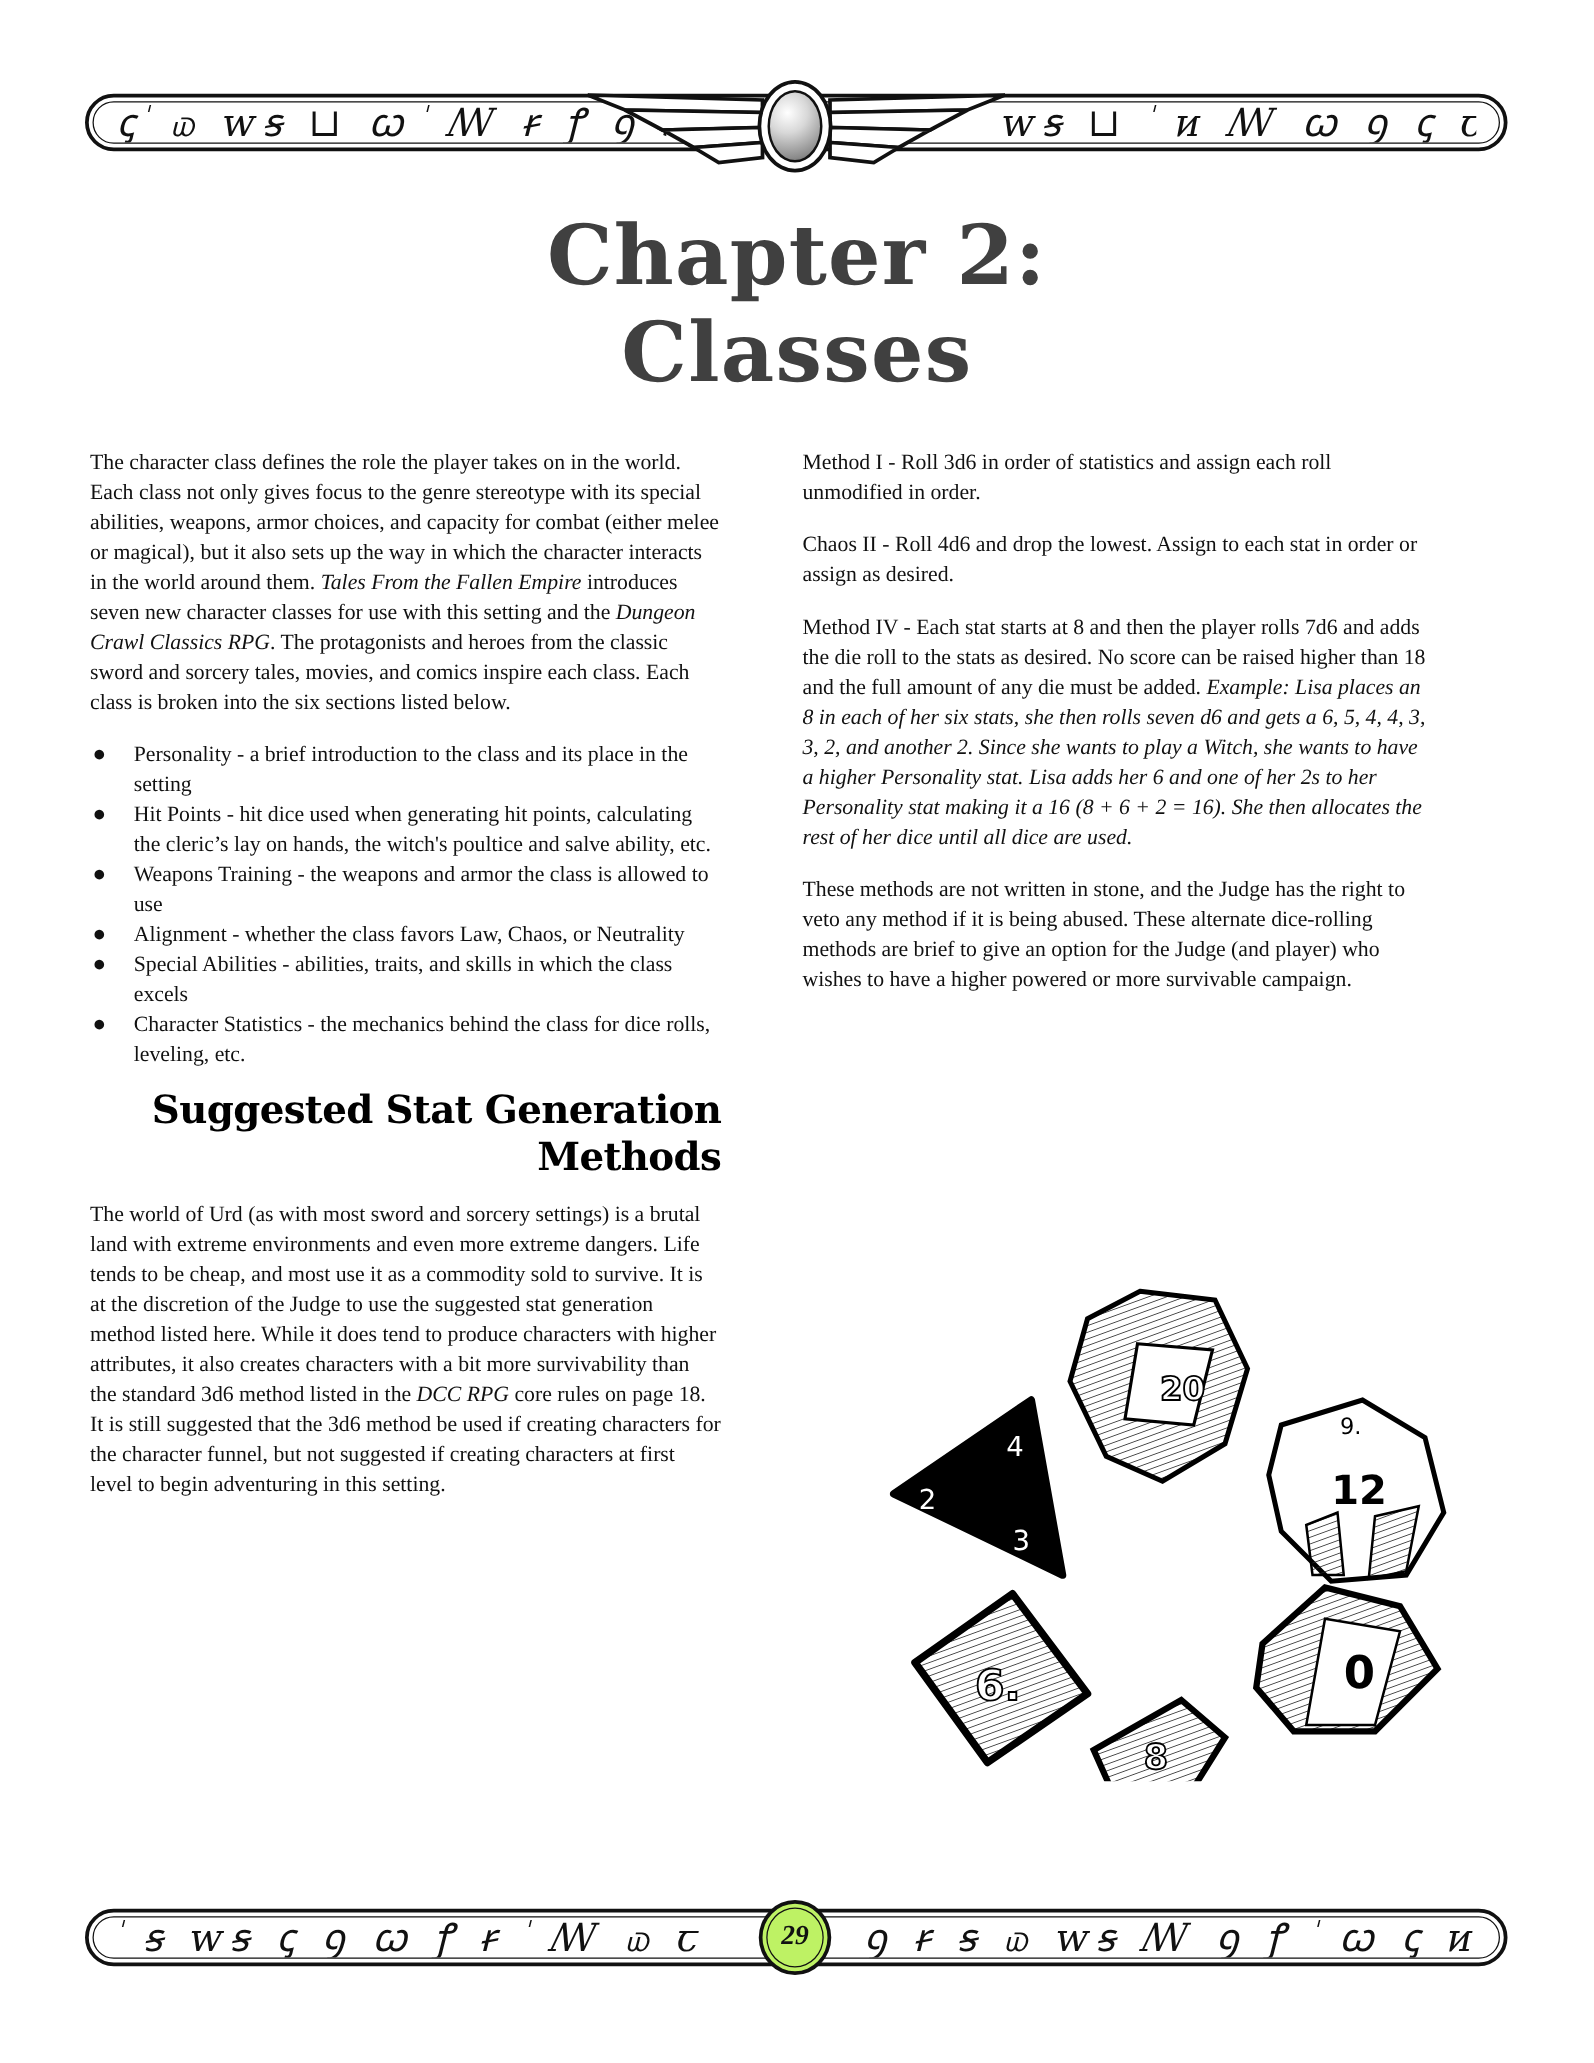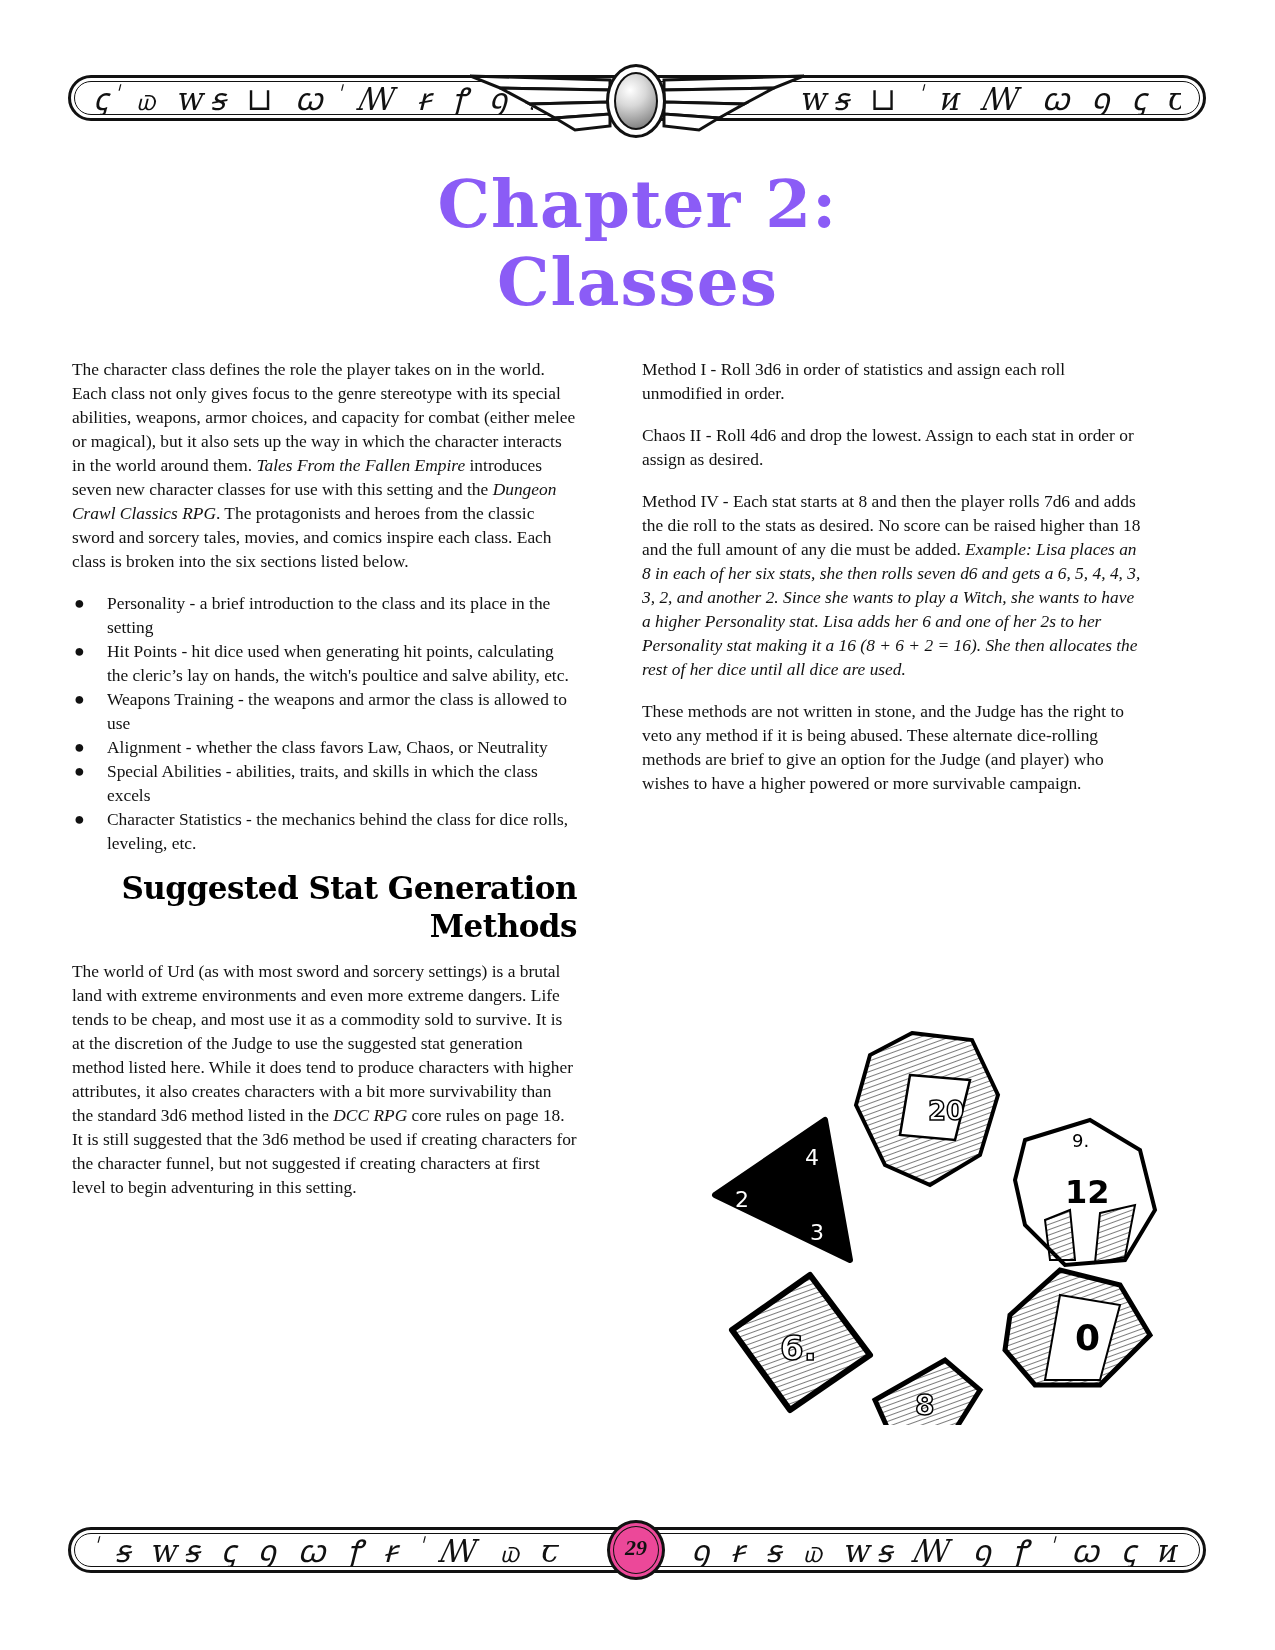--- a/index.html
+++ b/index.html
@@ -33,32 +33,32 @@
   .gem::after {
     content: ""; position: absolute; left: 5px; top: 5px; right: 5px; bottom: 5px;
     border-radius: 50%; border: 2px solid #111;
     background: radial-gradient(circle at 35% 30%, #ffffff 0%, #d8d8d8 35%, #8a8a8a 80%, #555 100%);
   }
   #bottom-banner { top: 1527px; }
   #bottom-banner .glyphs.left { left: 22px; width: 490px; }
   #bottom-banner .glyphs.right { right: 22px; width: 490px; text-align: right; }
   .page-num {
     position: absolute; left: 607px; top: 1520px; width: 58px; height: 60px;
-    border: 3px solid #111; border-radius: 50%; background: #ec4899; box-sizing: border-box;
+    border: 3px solid #111; border-radius: 50%; background: #bef264; box-sizing: border-box;
     text-align: center; line-height: 50px; font-size: 22px; font-style: italic; font-weight: bold;
   }
   .page-num::before {
     content: ""; position: absolute; left: 3px; top: 3px; right: 3px; bottom: 3px;
     border: 1.5px solid #111; border-radius: 50%;
   }
 
   .chapter-title {
     position: absolute; left: 0; right: 0; top: 165px; text-align: center;
     font-family: "DejaVu Serif", serif; font-weight: bold; font-size: 66px; line-height: 78px;
-    letter-spacing: 1px; color: #8b5cf6;
+    letter-spacing: 1px; color: #404040;
   }
   .col { position: absolute; font-size: 17.4px; line-height: 24px; }
   .col.left { left: 72px; width: 505px; top: 357px; }
   .col.right { left: 642px; width: 505px; top: 357px; }
   p { margin: 0 0 18px 0; }
   ul.sections { list-style: none; margin: 0 0 12px 0; padding: 0; }
   ul.sections li { position: relative; padding-left: 35px; margin: 0; }
   ul.sections li .bullet {
     position: absolute; left: 2px; top: 0; font-size: 18px;
   }

